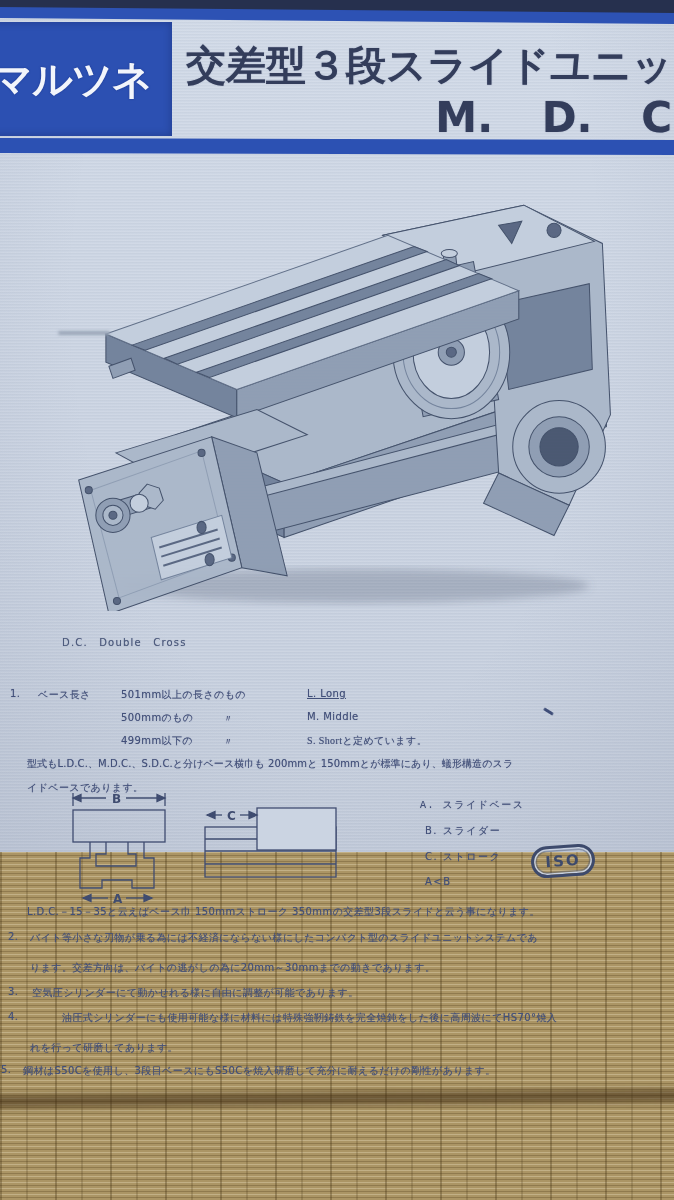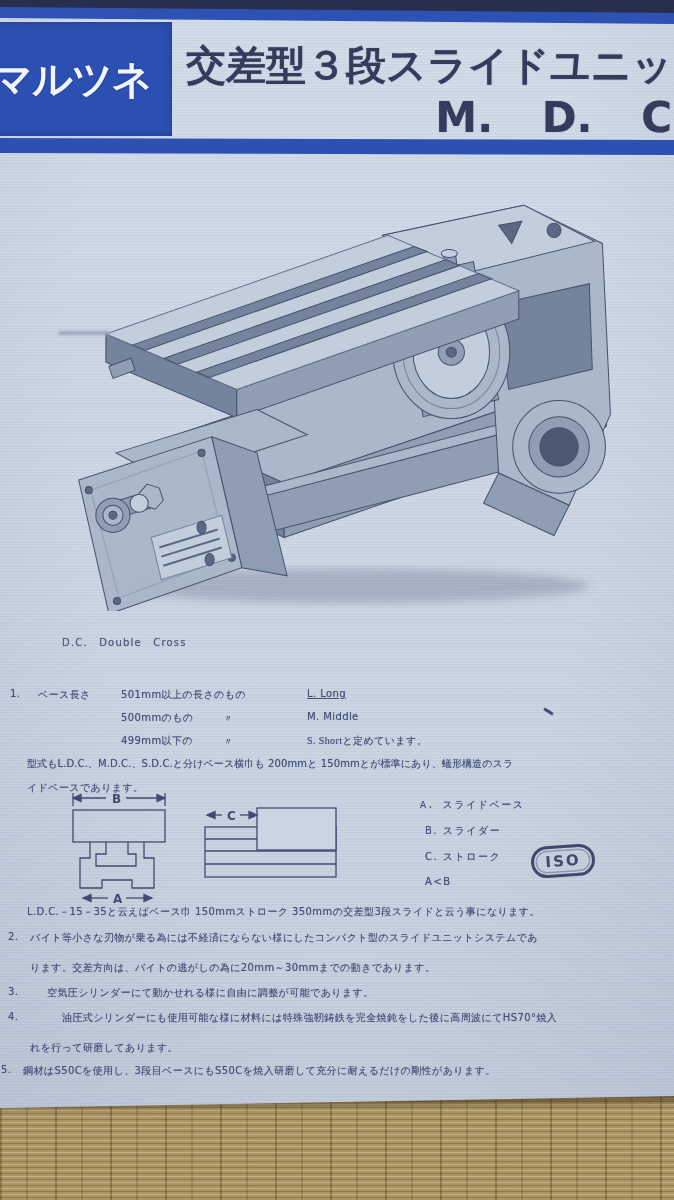--- a/index.html
+++ b/index.html
@@ -5,21 +5,21 @@
   html,body{margin:0;padding:0;}
   body{width:674px;height:1200px;font-family:"DejaVu Sans","Liberation Sans",sans-serif;}
   .photo{position:relative;width:674px;height:1200px;overflow:hidden;
     background-color:#ab9565;
     background-image:
       repeating-linear-gradient(90deg, rgba(70,52,20,0.32) 0px 2px, rgba(0,0,0,0) 2px 26px, rgba(70,52,20,0.20) 26px 28px, rgba(0,0,0,0) 28px 55px),
       repeating-linear-gradient(180deg, rgba(255,246,220,0.28) 0px 1px, rgba(0,0,0,0) 1px 3px, rgba(80,60,25,0.30) 3px 4px, rgba(0,0,0,0) 4px 6px);
   }
   .edge-shadow{position:absolute;left:-6px;top:1092px;width:690px;height:13px;
     background:rgba(56,38,14,0.55);filter:blur(3px);transform:rotate(-0.5deg);}
-  .paper{position:absolute;left:0;top:0;width:674px;height:1112px;
+  .paper{position:absolute;left:0;top:0;width:674px;height:852px;
     clip-path:polygon(0 0, 674px 0, 674px 1096px, 0 1108px);
     background:
       radial-gradient(ellipse at 50% 35%, rgba(0,0,0,0) 55%, rgba(90,100,130,0.10) 100%),
       repeating-linear-gradient(180deg, rgba(255,255,255,0.10) 0 1px, rgba(0,0,0,0.02) 1px 2px, rgba(0,0,0,0) 2px 3px),
       linear-gradient(180deg,#d0d9e7 0%,#ccd5e3 30%,#c8d1e0 70%,#c3ccdb 100%);
   }
   
   .top-dark{position:absolute;left:0;top:0;width:674px;height:16px;background:#26304e;}
   .stripe-top{position:absolute;left:-4px;top:7px;width:690px;height:11px;background:#2d52b4;
     transform:rotate(0.5deg);transform-origin:left center;}
@@ -48,21 +48,21 @@
   .lg1{left:425px;top:824px;letter-spacing:1.5px;}
   .lg2{left:425px;top:850px;letter-spacing:1.5px;}
   .lg3{left:425px;top:876px;letter-spacing:1.5px;}
   .iso-badge{position:absolute;left:531px;top:845px;width:58px;height:26px;border:3px solid #3d4a6c;
     border-radius:16px;transform:rotate(-4deg);display:flex;align-items:center;justify-content:center;
     color:#3d4a6c;font-weight:bold;font-size:15px;letter-spacing:2px;
     box-shadow:inset 0 0 0 1.5px #c8d1e0, inset 0 0 0 3px rgba(61,74,108,0.4);}
   .n0t{left:27px;top:905px;} 
   .n1n{left:8px;top:931px;} .n1t{left:30px;top:931px;}
   .n2t{left:30px;top:961px;}
-  .n3n{left:8px;top:986px;} .n3t{left:47px;top:986px;}
+  .n3n{left:8px;top:986px;} .n3t{left:32px;top:986px;}
   .n4n{left:8px;top:1011px;} .n4t{left:30px;top:1011px;margin-left:32px;}
   .n5t{left:30px;top:1041px;}
   .n6n{left:1px;top:1064px;} .n6t{left:23px;top:1064px;}
   
   .ink-mark{position:absolute;left:543px;top:710px;width:11px;height:3px;background:#3e4d78;
     transform:rotate(32deg);border-radius:2px;filter:blur(0.4px);}
   .smudge{position:absolute;left:58px;top:331px;width:52px;height:4px;background:#9aa6b8;
     border-radius:3px;filter:blur(1.5px);}
   .machine-wrap{position:absolute;left:50px;top:183px;width:570px;height:428px;}
   .diagram-wrap{position:absolute;left:68px;top:792px;width:340px;height:115px;}

